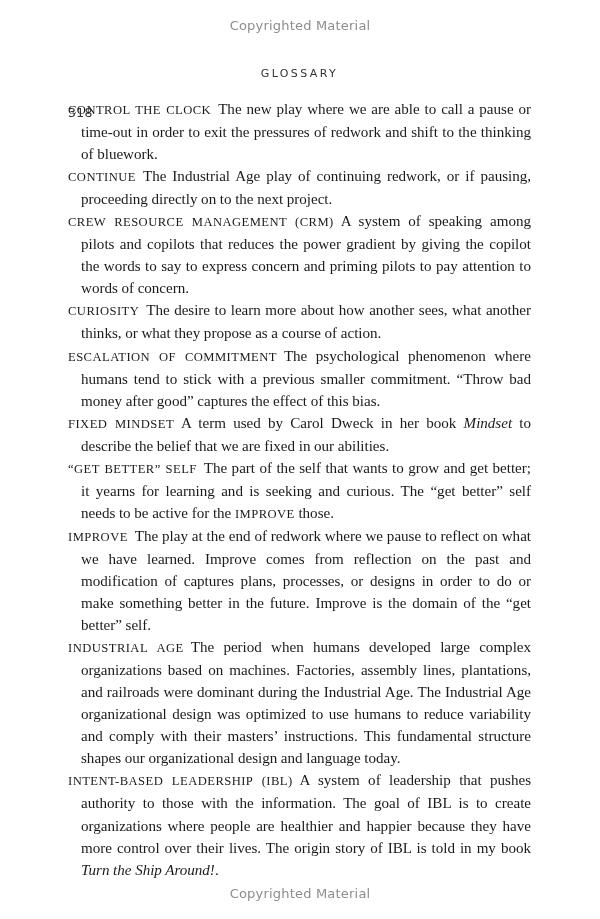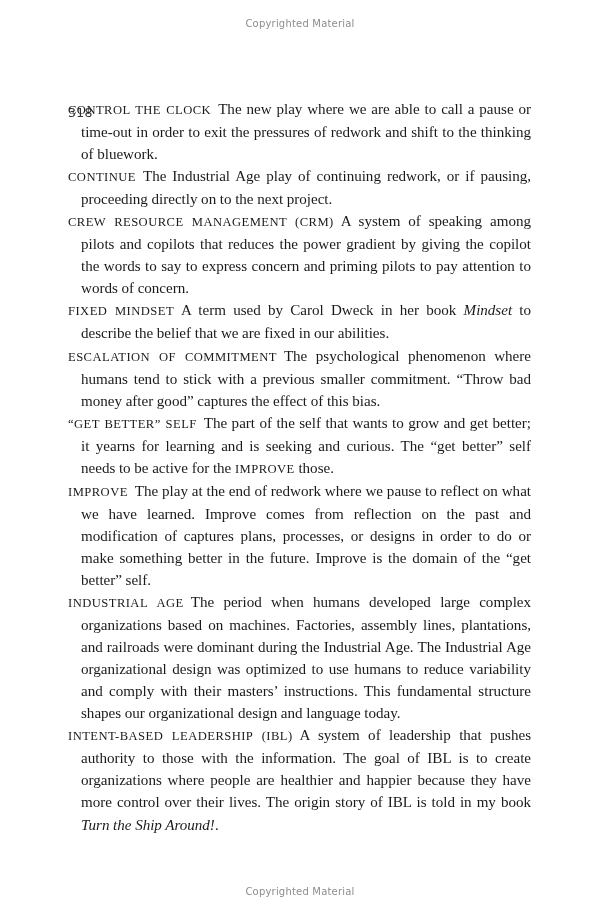--- a/index.html
+++ b/index.html
@@ -24,21 +24,21 @@
     height: 919px;
   }
 
   
   .watermark {
     position: absolute;
     left: 0;
     width: 600px;
     text-align: center;
     font-family: "DejaVu Sans", sans-serif;
-    font-size: 10px;
+    font-size: 13px;
     letter-spacing: 0.2px;
     color: #8d8d8d;
     white-space: nowrap;
   }
   .watermark-top { top: 18px; }
   .watermark-bottom { top: 886px; }
 
   
   .running-head {
     position: absolute;
@@ -111,28 +111,30 @@
 </style>
 </head>
 <body>
 
 <div class="page">
 
   <div class="watermark watermark-top">Copyrighted Material</div>
 
   <div class="running-head">
     <span class="folio">318</span>
+    <span class="head-title">GLOSSARY</span>
   </div>
 
   <div class="glossary" id="glossary">
       <p class="entry"><span class="term">CONTROL THE CLOCK</span><span class="gap"></span><span>The new play where we are able to call a pause or time-out in order to exit the pressures of redwork and shift to the thinking of bluework.</span></p>
       <p class="entry"><span class="term">CONTINUE</span><span class="gap"></span><span>The Industrial Age play of continuing redwork, or if pausing, proceeding directly on to the next project.</span></p>
       <p class="entry"><span class="term">CREW RESOURCE MANAGEMENT</span> <span class="term abbr">(CRM)</span><span class="gap"></span><span>A system of speaking among pilots and copilots that reduces the power gradient by giving the copilot the words to say to express concern and priming pilots to pay attention to words of concern.</span></p>
+      <p class="entry"><span class="term">CURIOSITY</span><span class="gap"></span><span>The desire to learn more about how another sees, what another thinks, or what they propose as a course of action.</span></p>
+      <p class="entry"><span class="term">ESCALATION OF COMMITMENT</span><span class="gap"></span><span>The psychological phenomenon where humans tend to stick with a previous smaller commitment. “Throw bad money after good” captures the effect of this bias.</span></p>
       <p class="entry"><span class="term">FIXED MINDSET</span><span class="gap"></span><span><span>A term used by Carol Dweck in her book </span><span class="ital">Mindset</span><span> to describe the belief that we are fixed in our abilities.</span></span></p>
-      <p class="entry"><span class="term">ESCALATION OF COMMITMENT</span><span class="gap"></span><span>The psychological phenomenon where humans tend to stick with a previous smaller commitment. “Throw bad money after good” captures the effect of this bias.</span></p>
       <p class="entry"><span class="term">“GET BETTER” SELF</span><span class="gap"></span><span><span>The part of the self that wants to grow and get better; it yearns for learning and is seeking and curious. The “get better” self needs to be active for the </span><span class="xref">IMPROVE</span><span> those.</span></span></p>
       <p class="entry"><span class="term">IMPROVE</span><span class="gap"></span><span>The play at the end of redwork where we pause to reflect on what we have learned. Improve comes from reflection on the past and modification of captures plans, processes, or designs in order to do or make something better in the future. Improve is the domain of the “get better” self.</span></p>
       <p class="entry"><span class="term">INDUSTRIAL AGE</span><span class="gap"></span><span>The period when humans developed large complex organizations based on machines. Factories, assembly lines, plantations, and railroads were dominant during the Industrial Age. The Industrial Age organizational design was optimized to use humans to reduce variability and comply with their masters’ instructions. This fundamental structure shapes our organizational design and language today.</span></p>
       <p class="entry"><span class="term">INTENT-BASED LEADERSHIP</span> <span class="term abbr">(IBL)</span><span class="gap"></span><span><span>A system of leadership that pushes authority to those with the information. The goal of IBL is to create organizations where people are healthier and happier because they have more control over their lives. The origin story of IBL is told in my book </span><span class="ital">Turn the Ship Around!</span><span>.</span></span></p>
     </div>
 
   <div class="watermark watermark-bottom">Copyrighted Material</div>
 
 </div>
 

